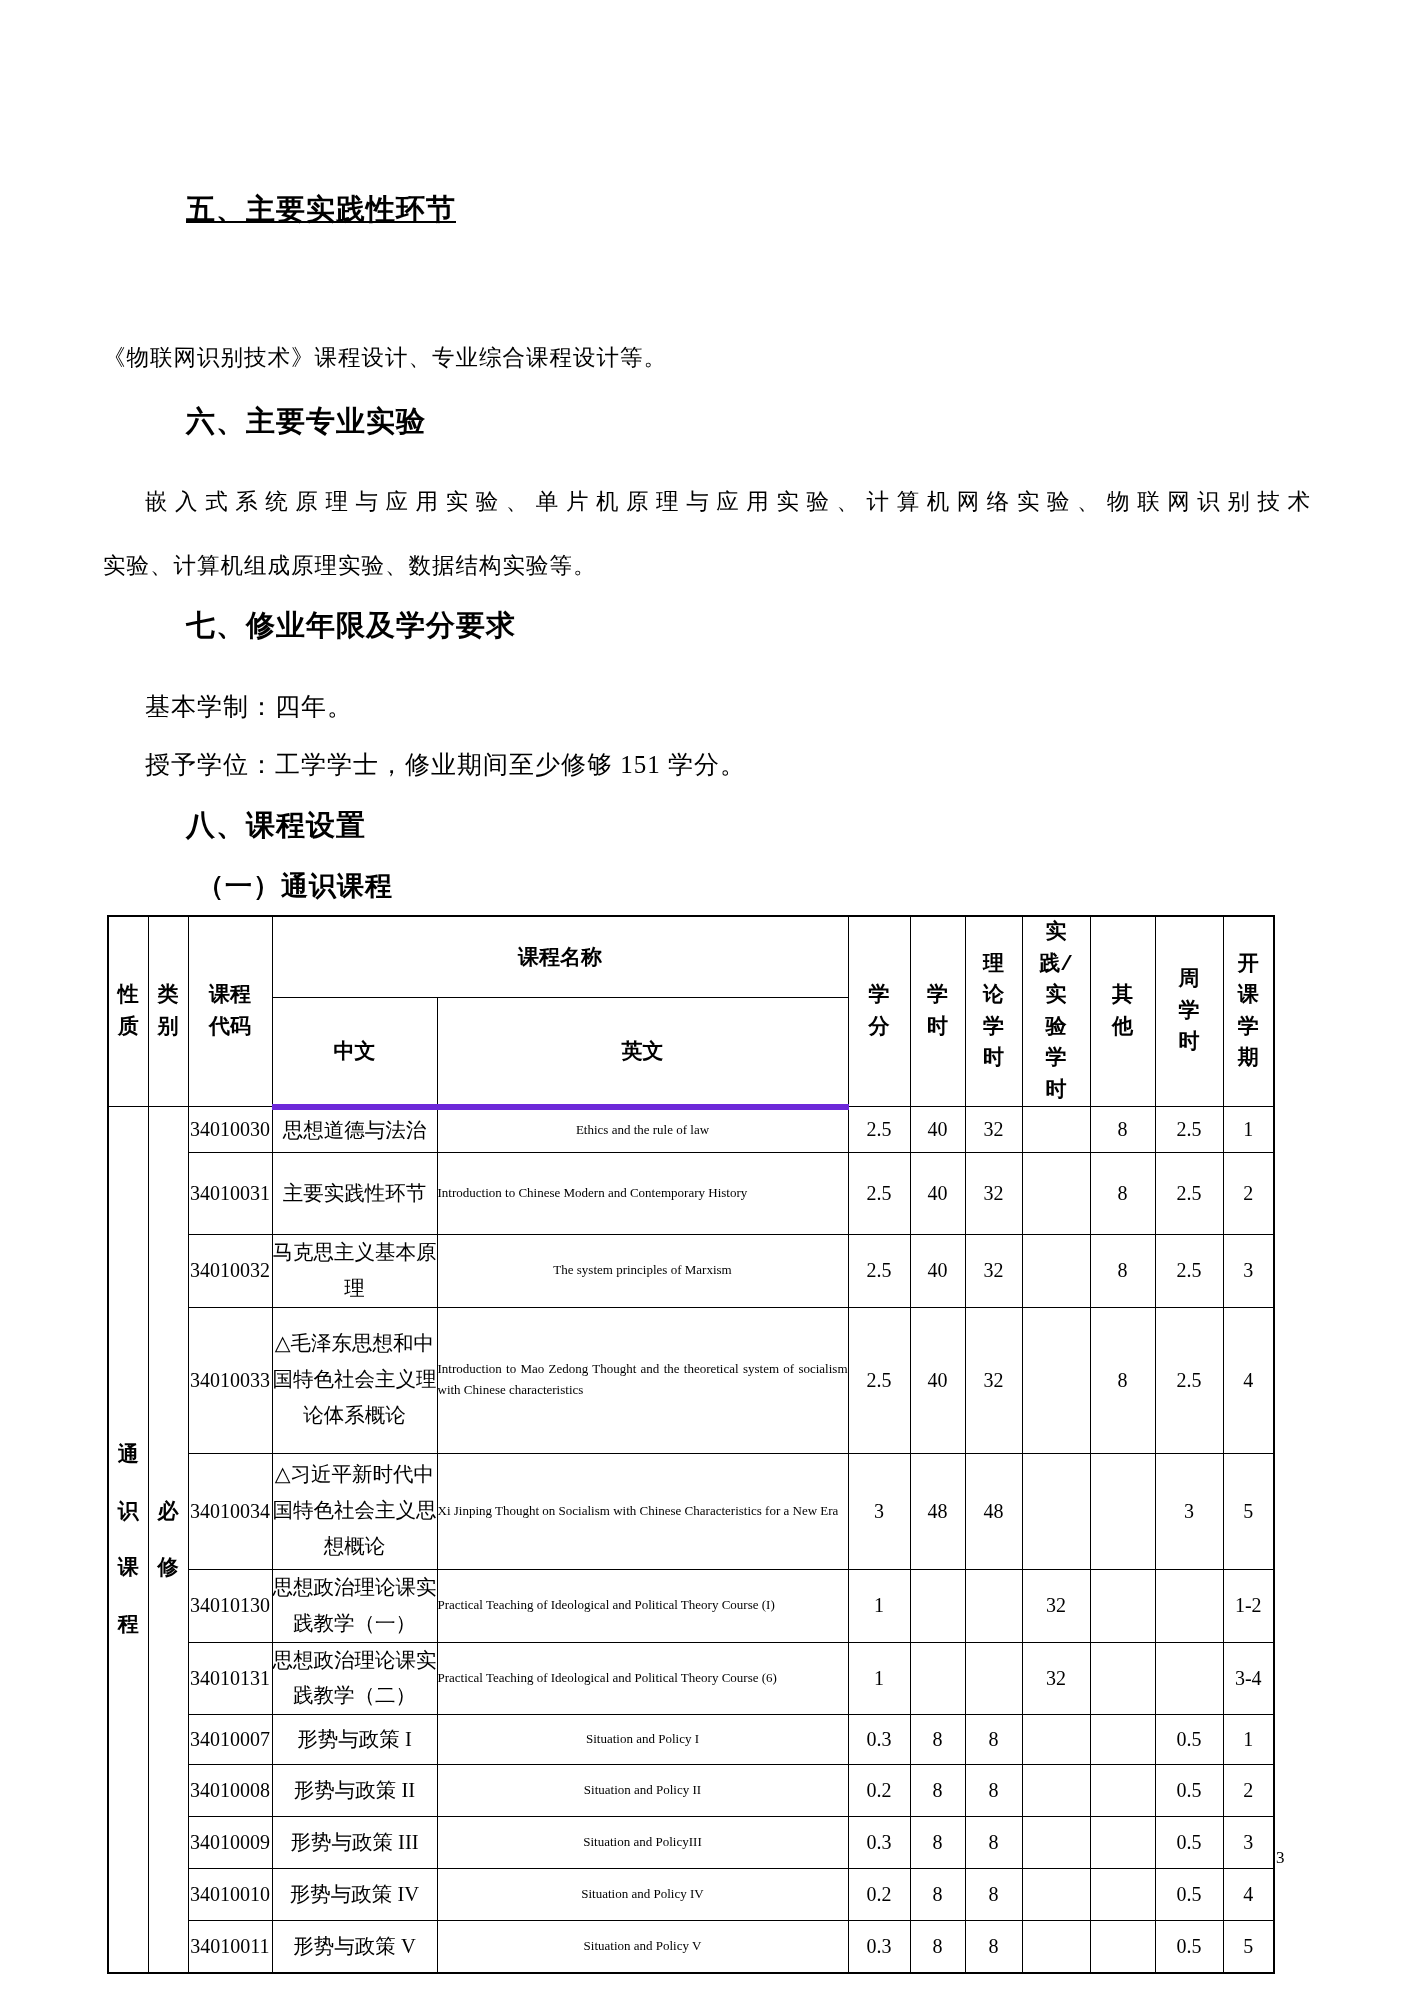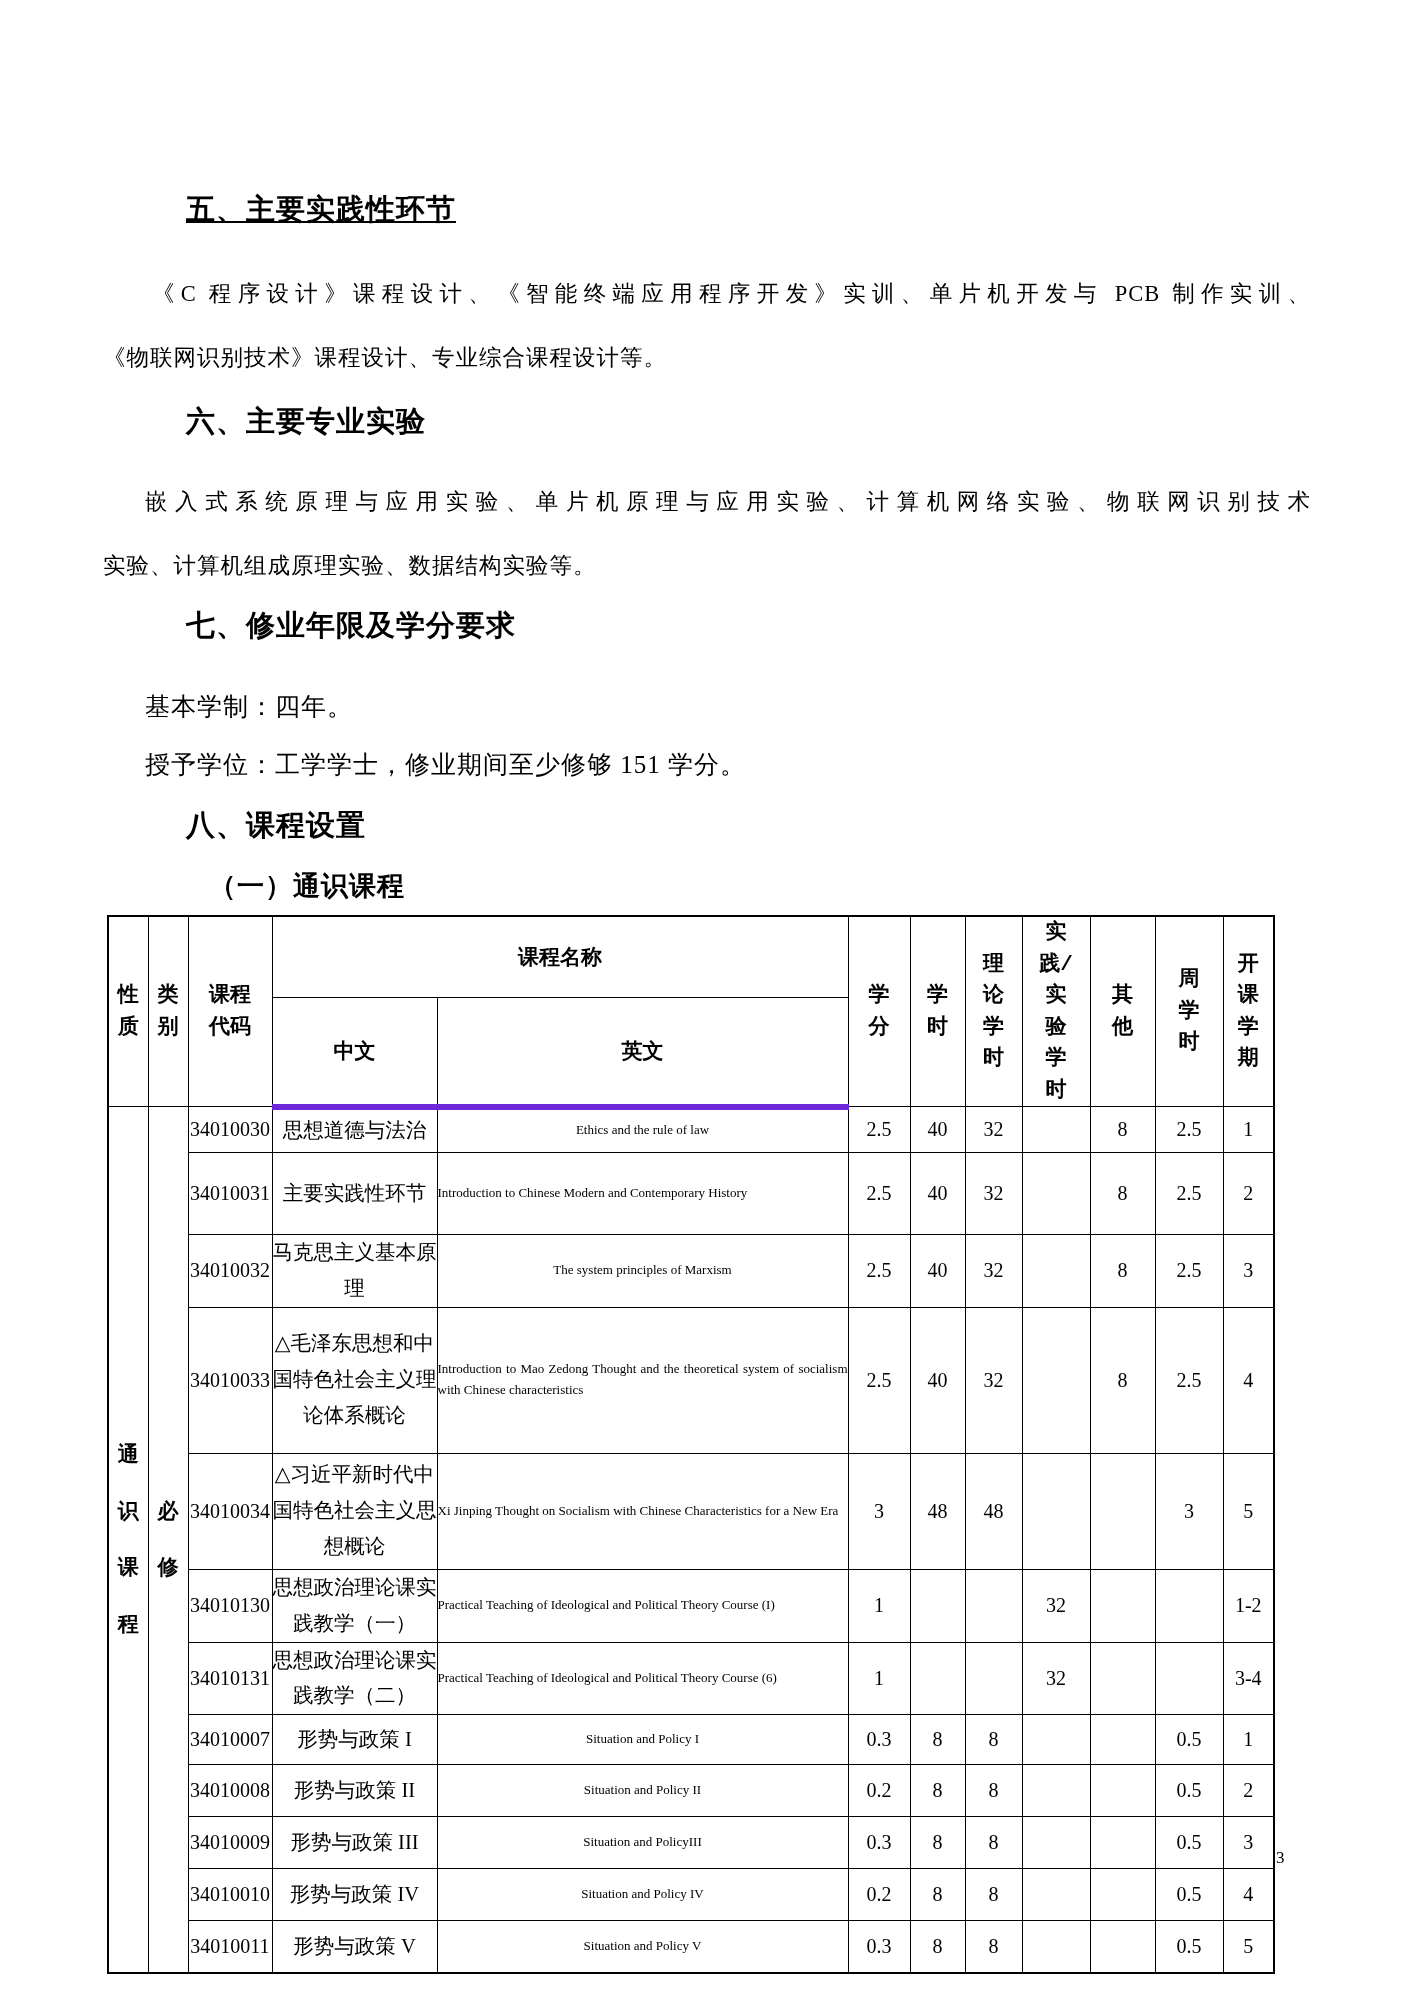--- a/index.html
+++ b/index.html
@@ -11,21 +11,21 @@
     color:#000;
     overflow:hidden;
   }
   .abs{position:absolute;}
   .h1{
     font-family:"DejaVu Sans","Liberation Sans",sans-serif;
     font-weight:700;font-size:29px;letter-spacing:1px;white-space:nowrap;
   }
   .h2{
     font-family:"DejaVu Sans","Liberation Sans",sans-serif;
-    font-weight:700;font-size:27px;letter-spacing:1px;white-space:nowrap;margin-left:12px;
+    font-weight:700;font-size:27px;letter-spacing:1px;white-space:nowrap;
   }
   .bline{font-size:25px;letter-spacing:1px;white-space:nowrap;}
   .pline{font-size:22.5px;letter-spacing:1px;}
   .fill{text-align:justify;text-align-last:justify;}
   .ind{ text-indent:49px; }
   .ind2{ text-indent:42px; }
 
   
   table.course{
     border-collapse:collapse;
@@ -62,21 +62,20 @@
   td.low2{padding-top:50px;}
   .pageno{font-size:17px;}
 </style>
 </head>
 <body>
 
 <div class="page">
 
   <div class="abs h1" style="left:186px;top:190px;text-decoration:underline;">五、主要实践性环节</div>
 
-  <div class="abs pline fill ind" style="left:103px;top:278px;width:1208px;">《C 程序设计》课程设计、《智能终端应用程序开发》实训、单片机开发与 PCB 制作实训、</div>
   <div class="abs pline" style="left:103px;top:342px;width:1208px;">《物联网识别技术》课程设计、专业综合课程设计等。</div>
 
   <div class="abs h1" style="left:186px;top:402px;">六、主要专业实验</div>
 
   <div class="abs pline fill ind2" style="left:103px;top:486px;width:1208px;">嵌入式系统原理与应用实验、单片机原理与应用实验、计算机网络实验、物联网识别技术</div>
   <div class="abs pline" style="left:103px;top:550px;width:1208px;">实验、计算机组成原理实验、数据结构实验等。</div>
 
   <div class="abs h1" style="left:186px;top:606px;">七、修业年限及学分要求</div>
 
   <div class="abs bline" style="left:145px;top:690px;">基本学制：四年。</div>

